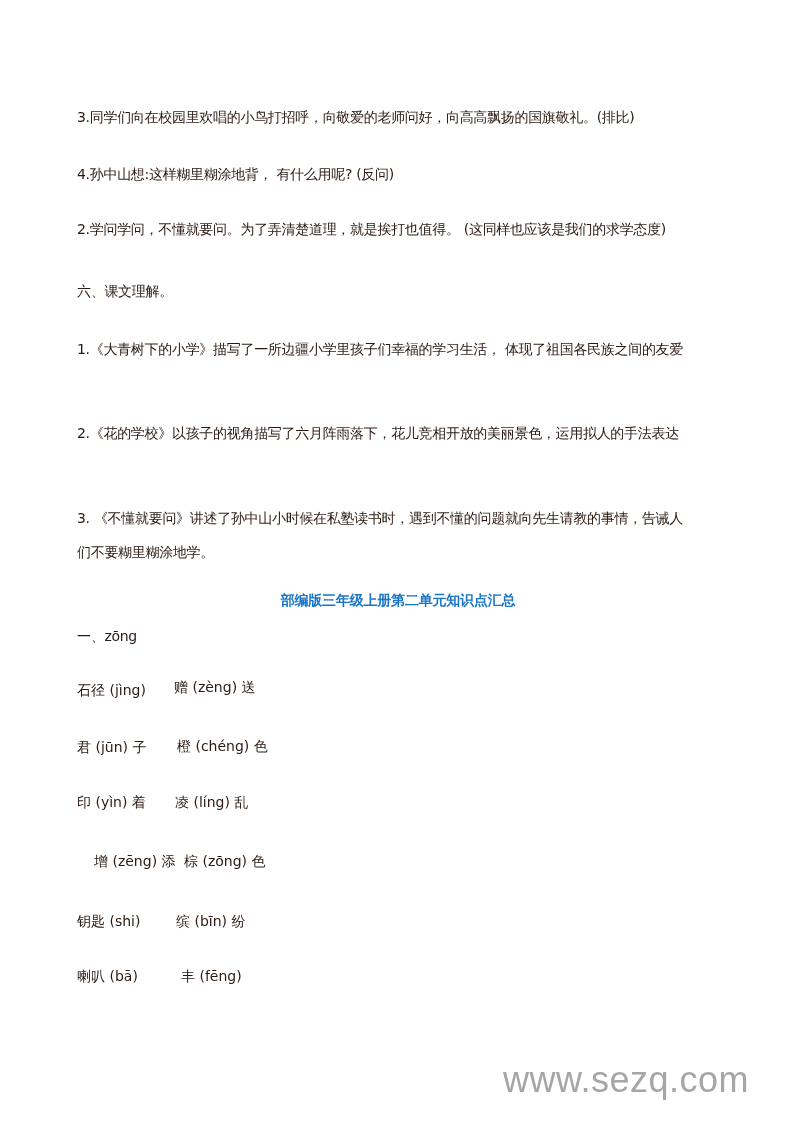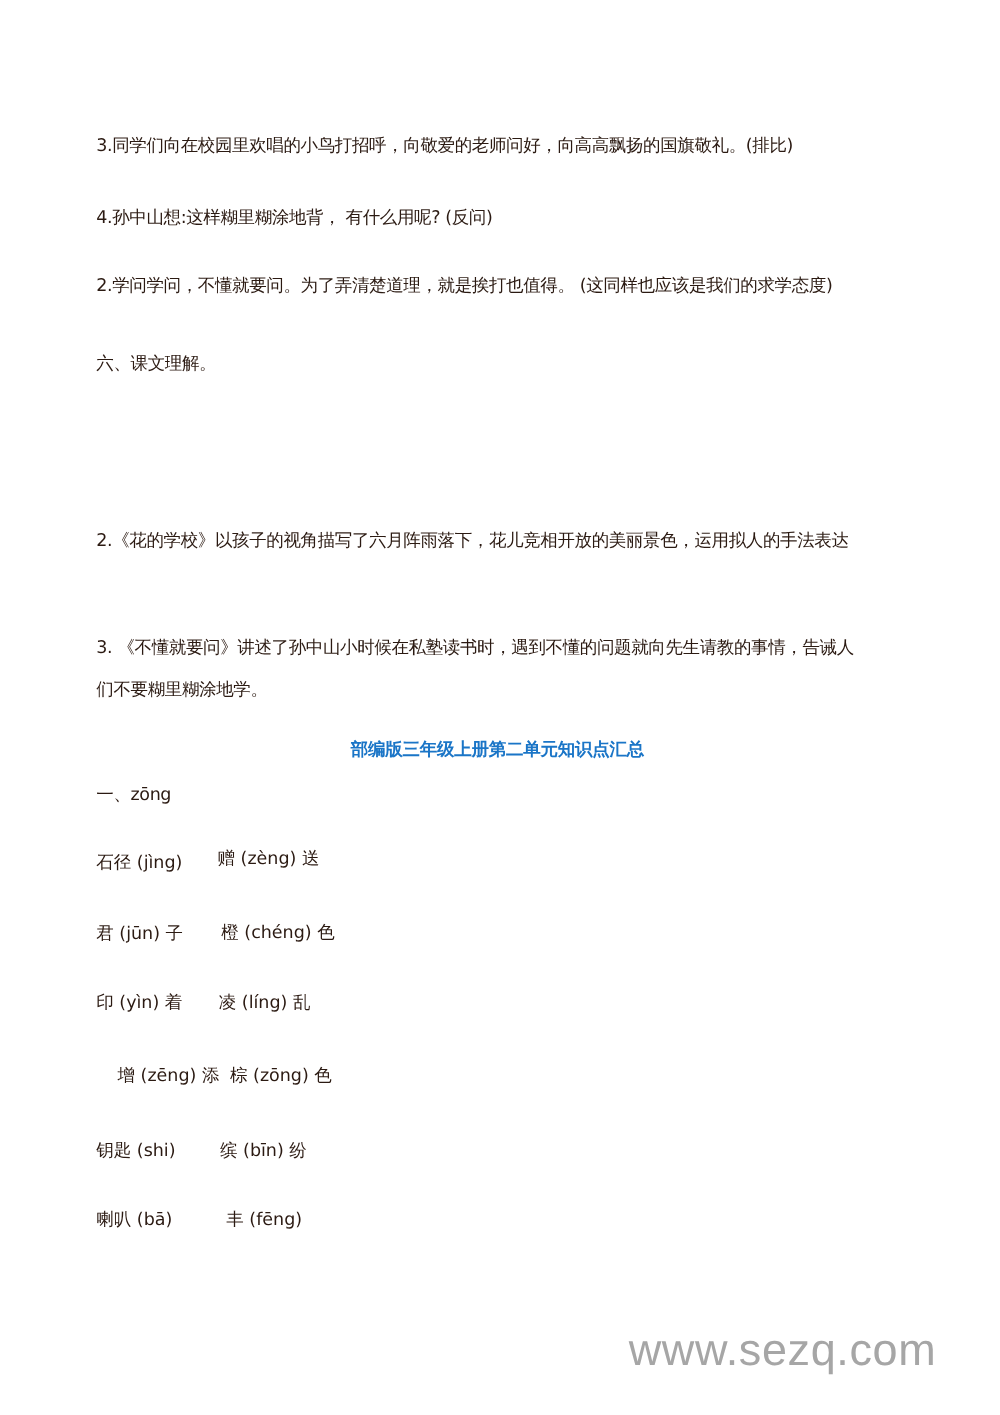--- a/index.html
+++ b/index.html
@@ -76,20 +76,21 @@
 </head>
 <body>
 
 <div class="line" style="top:107px;">3.同学们向在校园里欢唱的小鸟打招呼，向敬爱的老师问好，向高高飘扬的国旗敬礼。(排比)</div>
 <div class="line" style="top:164px;">4.孙中山想:这样糊里糊涂地背， 有什么用呢? (反问)</div>
 <div class="line" style="top:219px;">2.学问学问，不懂就要问。为了弄清楚道理，就是挨打也值得。    (这同样也应该是我们的求学态度)</div>
 
 <div class="line" style="top:281px;">六、课文理解。</div>
 
 <div class="para" style="top:332px;">
+  <span class="row">1.《大青树下的小学》描写了一所边疆小学里孩子们幸福的学习生活， 体现了祖国各民族之间的友爱</span>
 </div>
 
 <div class="para" style="top:416px;">
   <span class="row">2.《花的学校》以孩子的视角描写了六月阵雨落下，花儿竞相开放的美丽景色，运用拟人的手法表达</span>
 </div>
 
 <div class="para" style="top:501px;">
   <span class="row">3.  《不懂就要问》讲述了孙中山小时候在私塾读书时，遇到不懂的问题就向先生请教的事情，告诫人</span>
   <span class="row">们不要糊里糊涂地学。</span>
 </div>

